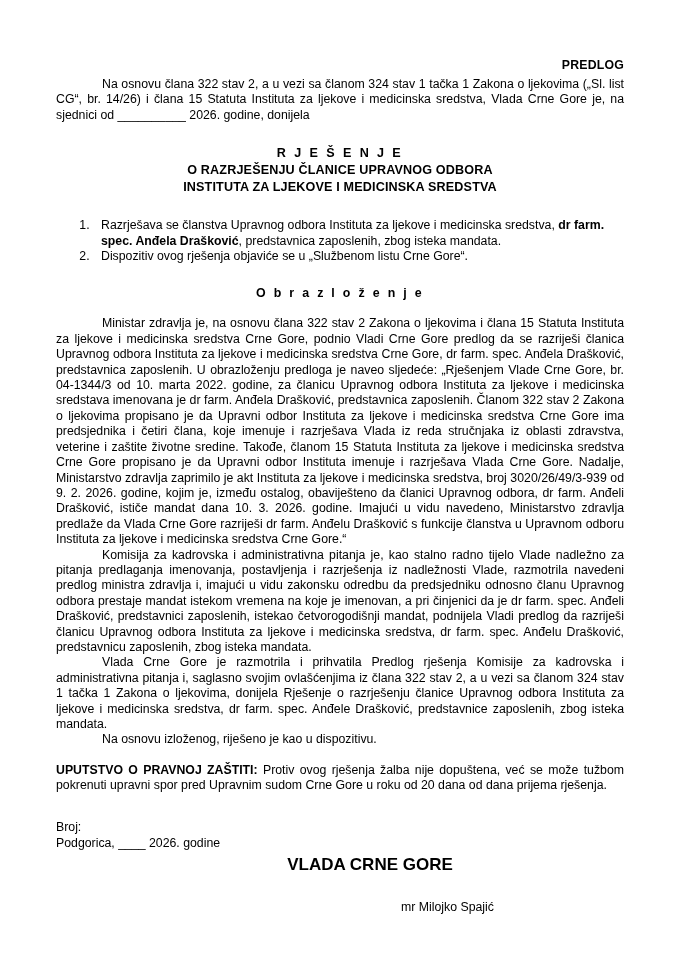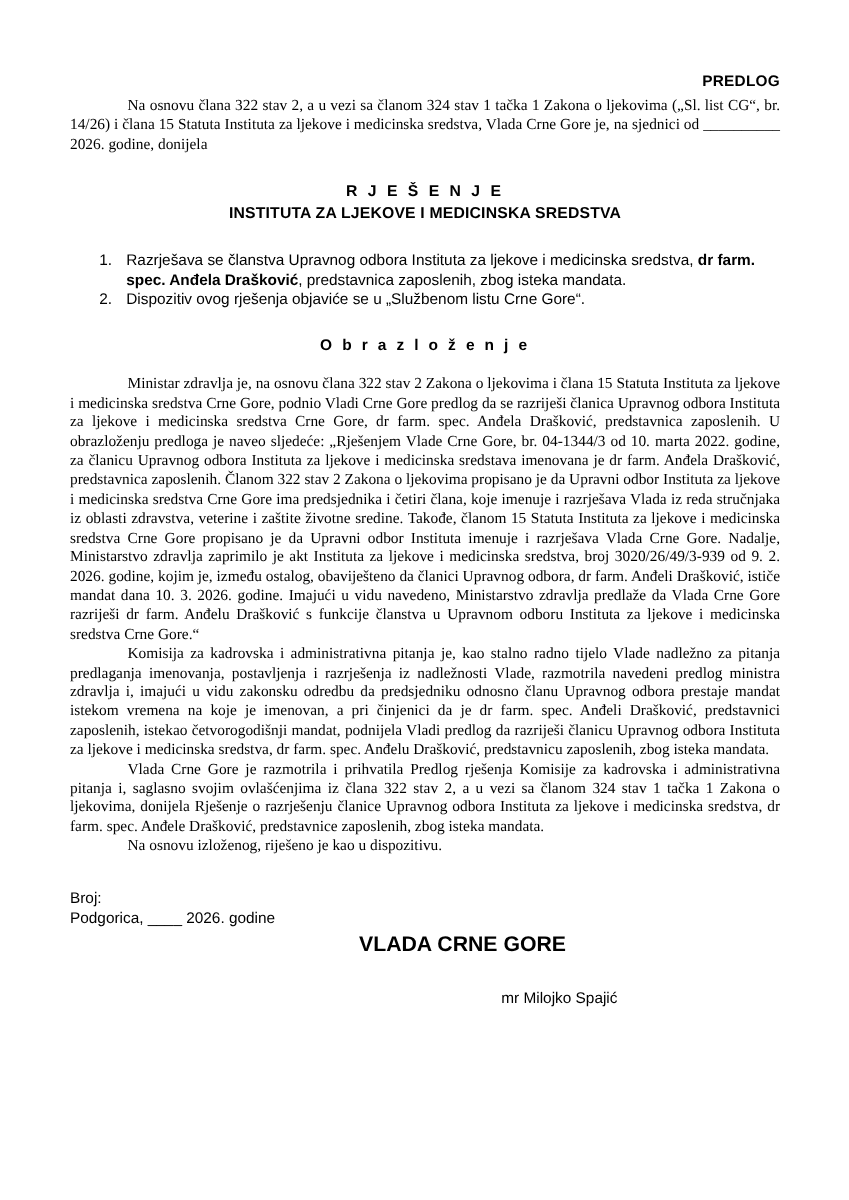--- a/index.html
+++ b/index.html
@@ -31,21 +31,20 @@
   }
   p.body-text {
     margin: 0;
     font-size: 12.3px;
     line-height: 15.4px;
     text-align: justify;
     text-justify: inter-word;
   }
   p.indent {
     text-indent: 46px;
-    font-family: Liberation Serif, serif;
   }
   .title-block {
     margin: 22px 0 0 0;
     text-align: center;
   }
   .title-line1 {
     font-weight: bold;
     font-size: 12.6px;
     letter-spacing: 2.4px;
     line-height: 17px;
@@ -113,20 +112,21 @@
 <body>
 
 <div class="page">
 
   <div class="doc-label">PREDLOG</div>
 
   <p class="body-text indent">Na osnovu člana 322 stav 2, a u vezi sa članom 324 stav 1 tačka 1 Zakona o ljekovima („Sl. list CG“, br. 14/26) i člana 15 Statuta Instituta za ljekove i medicinska sredstva, Vlada Crne Gore je, na sjednici od __________ 2026. godine, donijela</p>
 
   <div class="title-block">
     <div class="title-line1">R J E Š E N J E</div>
+    <div class="title-line2">O RAZRJEŠENJU ČLANICE UPRAVNOG ODBORA</div>
     <div class="title-line3">INSTITUTA ZA LJEKOVE I MEDICINSKA SREDSTVA</div>
   </div>
 
   <ol class="dispositive">
     <li>
       <span>Razrješava se članstva Upravnog odbora Instituta za ljekove i medicinska sredstva, </span><b>dr farm. spec. Anđela Drašković</b><span>, predstavnica zaposlenih, zbog isteka mandata.</span>
     </li>
     <li>
       <span>Dispozitiv ovog rješenja objaviće se u „Službenom listu Crne Gore“.</span>
     </li>
@@ -135,20 +135,23 @@
   <div class="section-heading">O b r a z l o ž e n j e</div>
 
   <p class="body-text indent">Ministar zdravlja je, na osnovu člana 322 stav 2 Zakona o ljekovima i člana 15 Statuta Instituta za ljekove i medicinska sredstva Crne Gore, podnio Vladi Crne Gore predlog da se razriješi članica Upravnog odbora Instituta za ljekove i medicinska sredstva Crne Gore, dr farm. spec. Anđela Drašković, predstavnica zaposlenih. U obrazloženju predloga je naveo sljedeće: „Rješenjem Vlade Crne Gore, br. 04-1344/3 od 10. marta 2022. godine, za članicu Upravnog odbora Instituta za ljekove i medicinska sredstava imenovana je dr farm. Anđela Drašković, predstavnica zaposlenih. Članom 322 stav 2 Zakona o ljekovima propisano je da Upravni odbor Instituta za ljekove i medicinska sredstva Crne Gore ima predsjednika i četiri člana, koje imenuje i razrješava Vlada iz reda stručnjaka iz oblasti zdravstva, veterine i zaštite životne sredine. Takođe, članom 15 Statuta Instituta za ljekove i medicinska sredstva Crne Gore propisano je da Upravni odbor Instituta imenuje i razrješava Vlada Crne Gore. Nadalje, Ministarstvo zdravlja zaprimilo je akt Instituta za ljekove i medicinska sredstva, broj 3020/26/49/3-939 od 9. 2. 2026. godine, kojim je, između ostalog, obaviješteno da članici Upravnog odbora, dr farm. Anđeli Drašković, ističe mandat dana 10. 3. 2026. godine. Imajući u vidu navedeno, Ministarstvo zdravlja predlaže da Vlada Crne Gore razriješi dr farm. Anđelu Drašković s funkcije članstva u Upravnom odboru Instituta za ljekove i medicinska sredstva Crne Gore.“</p>
 
   <p class="body-text indent">Komisija za kadrovska i administrativna pitanja je, kao stalno radno tijelo Vlade nadležno za pitanja predlaganja imenovanja, postavljenja i razrješenja iz nadležnosti Vlade, razmotrila navedeni predlog ministra zdravlja i, imajući u vidu zakonsku odredbu da predsjedniku odnosno članu Upravnog odbora prestaje mandat istekom vremena na koje je imenovan, a pri činjenici da je dr farm. spec. Anđeli Drašković, predstavnici zaposlenih, istekao četvorogodišnji mandat, podnijela Vladi predlog da razriješi članicu Upravnog odbora Instituta za ljekove i medicinska sredstva, dr farm. spec. Anđelu Drašković, predstavnicu zaposlenih, zbog isteka mandata.</p>
 
   <p class="body-text indent">Vlada Crne Gore je razmotrila i prihvatila Predlog rješenja Komisije za kadrovska i administrativna pitanja i, saglasno svojim ovlašćenjima iz člana 322 stav 2, a u vezi sa članom 324 stav 1 tačka 1 Zakona o ljekovima, donijela Rješenje o razrješenju članice Upravnog odbora Instituta za ljekove i medicinska sredstva, dr farm. spec. Anđele Drašković, predstavnice zaposlenih, zbog isteka mandata.</p>
 
   <p class="body-text indent">Na osnovu izloženog, riješeno je kao u dispozitivu.</p>
 
+  <p class="legal-notice">
+    <b>UPUTSTVO O PRAVNOJ ZAŠTITI:</b><span> Protiv ovog rješenja žalba nije dopuštena, već se može tužbom pokrenuti upravni spor pred Upravnim sudom Crne Gore u roku od 20 dana od dana prijema rješenja.</span>
+  </p>
 
   <div class="footer">
     <div class="lines">
       <div>Broj:</div>
       <div>Podgorica, ____  2026. godine</div>
     </div>
 
     <div class="gov-name">VLADA CRNE GORE</div>
 
     <div class="sig-block">

